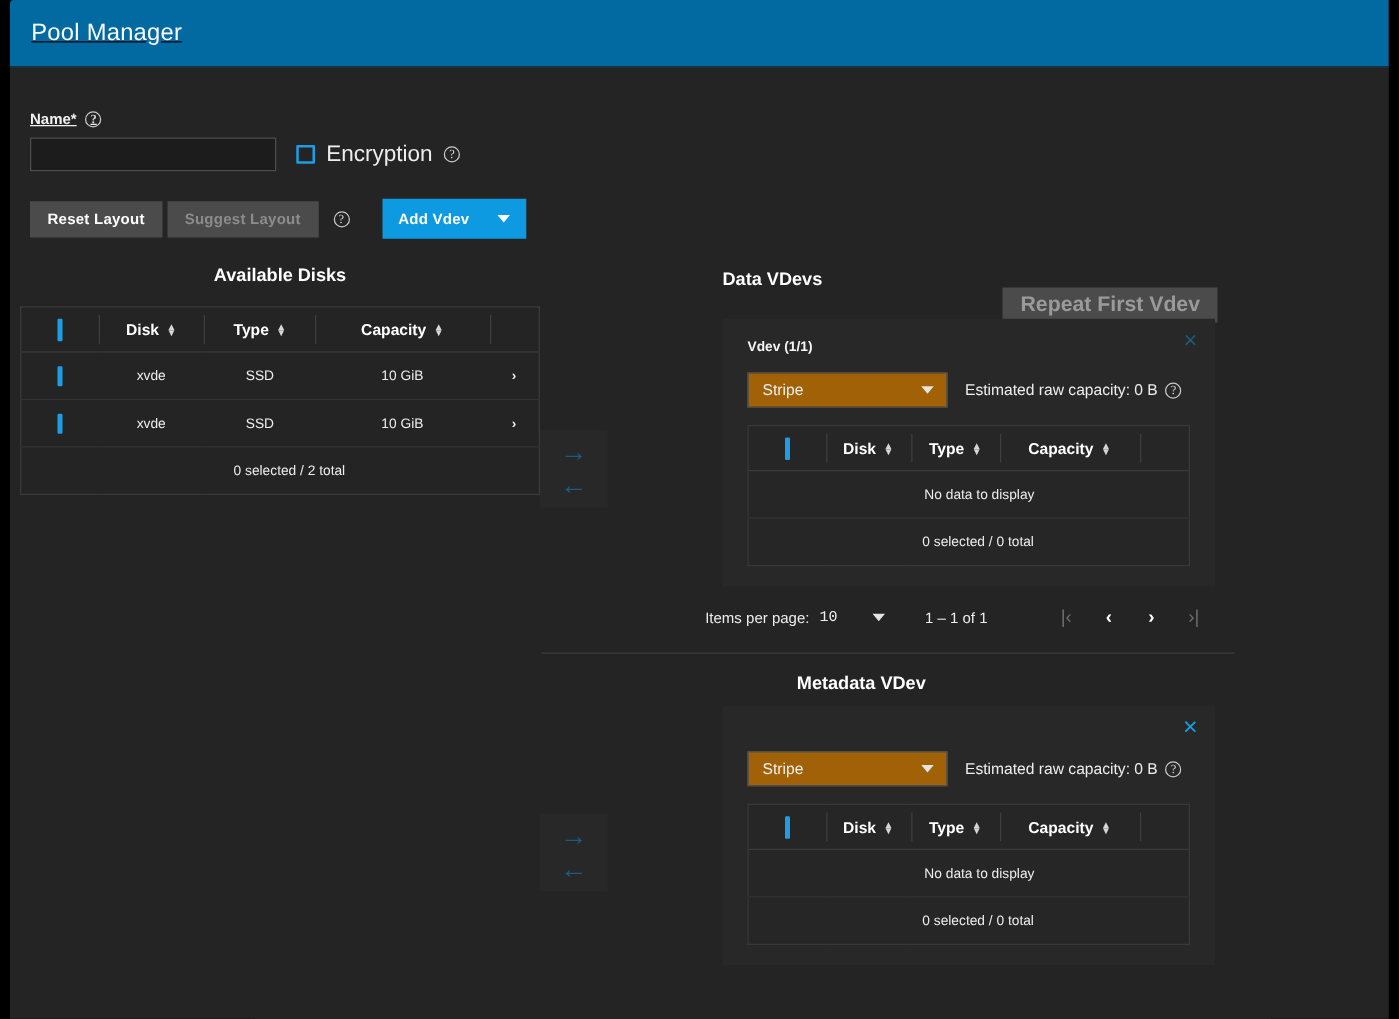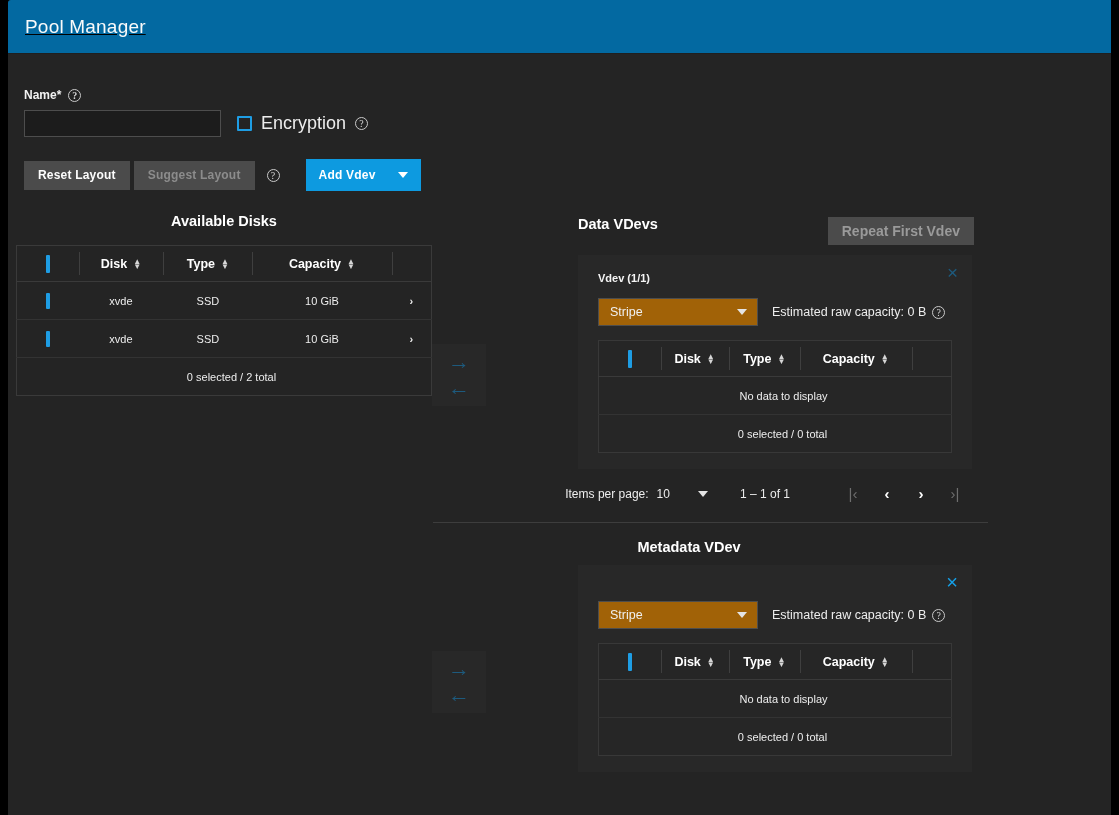--- a/index.html
+++ b/index.html
@@ -35,20 +35,21 @@
     font-weight: 400;
     letter-spacing: .2px;
   }
 
   
   .form-area { padding: 34px 0 0 16px; }
   .field-label {
     font-size: 12px; color: #f2f2f2; font-weight: bold;
     display: flex; align-items: center; gap: 7px;
     margin-bottom: 8px;
+    text-decoration: underline;
   }
   .help-icon {
     display: inline-block;
     width: 13px; height: 13px;
     border: 1px solid #c9c9c9;
     border-radius: 50%;
     color: #dcdcdc;
     font-size: 10px; line-height: 11px;
     text-align: center;
     font-family: "Liberation Serif", serif;
@@ -169,24 +170,24 @@
   }
 
   
   .dv-head {
     display: flex; align-items: center; justify-content: space-between;
     padding-right: 137px; margin-bottom: 0;
     position: relative; height: 34px;
   }
   .dv-head .section-title { position: absolute; left: 0; right: 137px; top: 3px; }
   .btn-repeat {
-    position: absolute; right: 137px; top: 4px;
+    position: absolute; right: 137px; top: 17px;
     background: #4b4b4b; color: #9a9a9a;
     height: 28px; padding: 0 14px;
-    font-size: 14px; font-weight: bold; border: none;
+    font-size: 17px; font-weight: bold; border: none;
     font-family: "Liberation Sans", sans-serif;
     cursor: default;
   }
 
   .arrows-box {
     width: 54px; height: 62px;
     background: #282828;
     display: flex; flex-direction: column;
     align-items: center; justify-content: center;
     gap: 4px;
@@ -242,21 +243,21 @@
   .vdev-table-wrap .tbl { background: #262626; border: 1px solid #383838; }
 
   .pager {
     display: flex; align-items: center; justify-content: flex-end;
     padding-right: 139px;
     margin-top: 16px;
     font-size: 12px; color: #ededed;
     gap: 0;
   }
   .pager .lbl { margin-right: 8px; }
-  .pager .ipp-val { margin-right: 28px; }
+  .pager .ipp-val { margin-right: 28px; font-family: Liberation Mono, monospace; }
   .pager .ipp-caret { margin-right: 32px; }
   .pager .range { margin-right: 46px; }
   .pg-btn {
     width: 34px; text-align: center;
     font-size: 15px; color: #ffffff; cursor: pointer;
     font-weight: bold;
   }
   .pg-btn.dim { color: #6e6e6e; cursor: default; font-weight: normal; }
 
   .divider {

